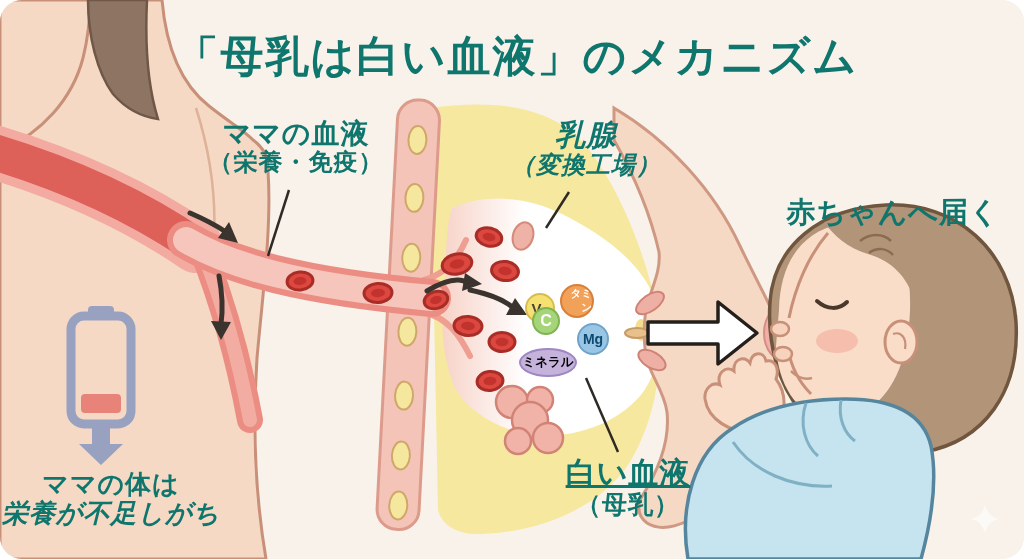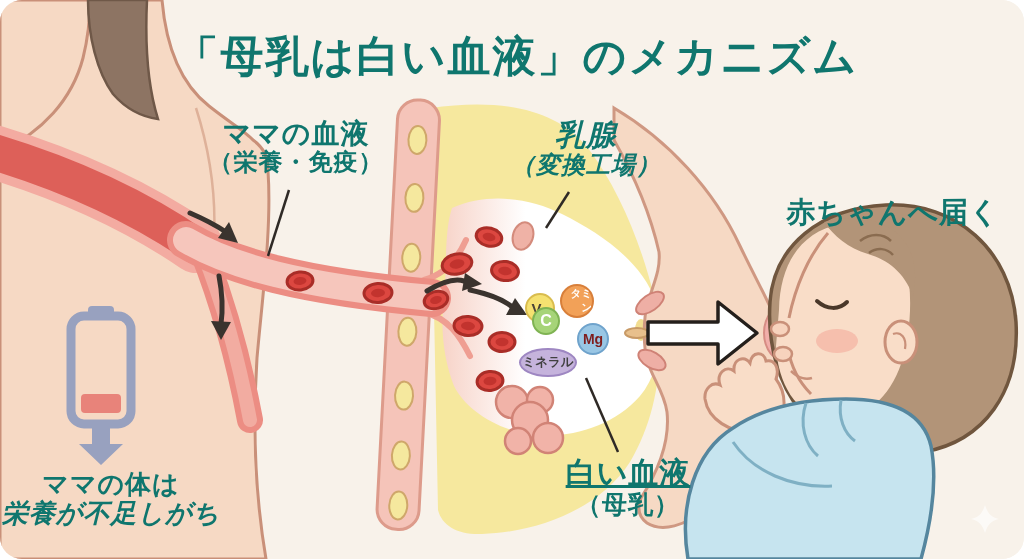--- a/index.html
+++ b/index.html
@@ -28,22 +28,22 @@
   .depleted{left:111px;top:462px;}
   .depleted .l1{font-size:26px;margin-top:8px;}
   .depleted .l2{font-size:26px;font-style:italic;}
   .bubble{
     position:absolute;display:flex;align-items:center;justify-content:center;
     border-radius:50%;font-weight:700;box-sizing:border-box;
   }
   .b-v3{left:525px;top:269px;width:30px;height:30px;background:#f5e170;border:2.5px solid #d9bc4e;color:#4a4438;font-size:15px;margin-top:24px;}
   .b-tamin{left:560px;top:284px;width:34px;height:34px;background:#f2a158;border:2.5px solid #d87f3a;color:#ffffff;font-size:10.5px;text-align:right;}
   .b-c{left:532px;top:307px;width:28px;height:28px;background:#a6d478;border:2.5px solid #7fb353;color:#ffffff;font-size:16px;}
-  .b-mg{left:577px;top:323px;width:32px;height:32px;background:#99c6e4;border:2.5px solid #6fa3cc;color:#7f1d1d;font-size:14px;}
-  .b-mineral{left:519px;top:348px;width:58px;height:29px;background:#c5b3dc;border:2.5px solid #9e87c2;color:#404040;font-size:12.5px;}
+  .b-mg{left:577px;top:323px;width:32px;height:32px;background:#99c6e4;border:2.5px solid #6fa3cc;color:#0c4a6e;font-size:14px;}
+  .b-mineral{left:519px;top:348px;width:58px;height:29px;background:#c5b3dc;border:2.5px solid #9e87c2;color:#000000;font-size:12.5px;}
 </style>
 </head>
 <body>
 
 <div class="card">
 
 <svg class="art" viewBox="0 0 1024 559">
   <defs>
     <linearGradient id="milkGrad" x1="0" y1="0" x2="1" y2="0">
       <stop offset="0" stop-color="#f7d3c8"></stop>

